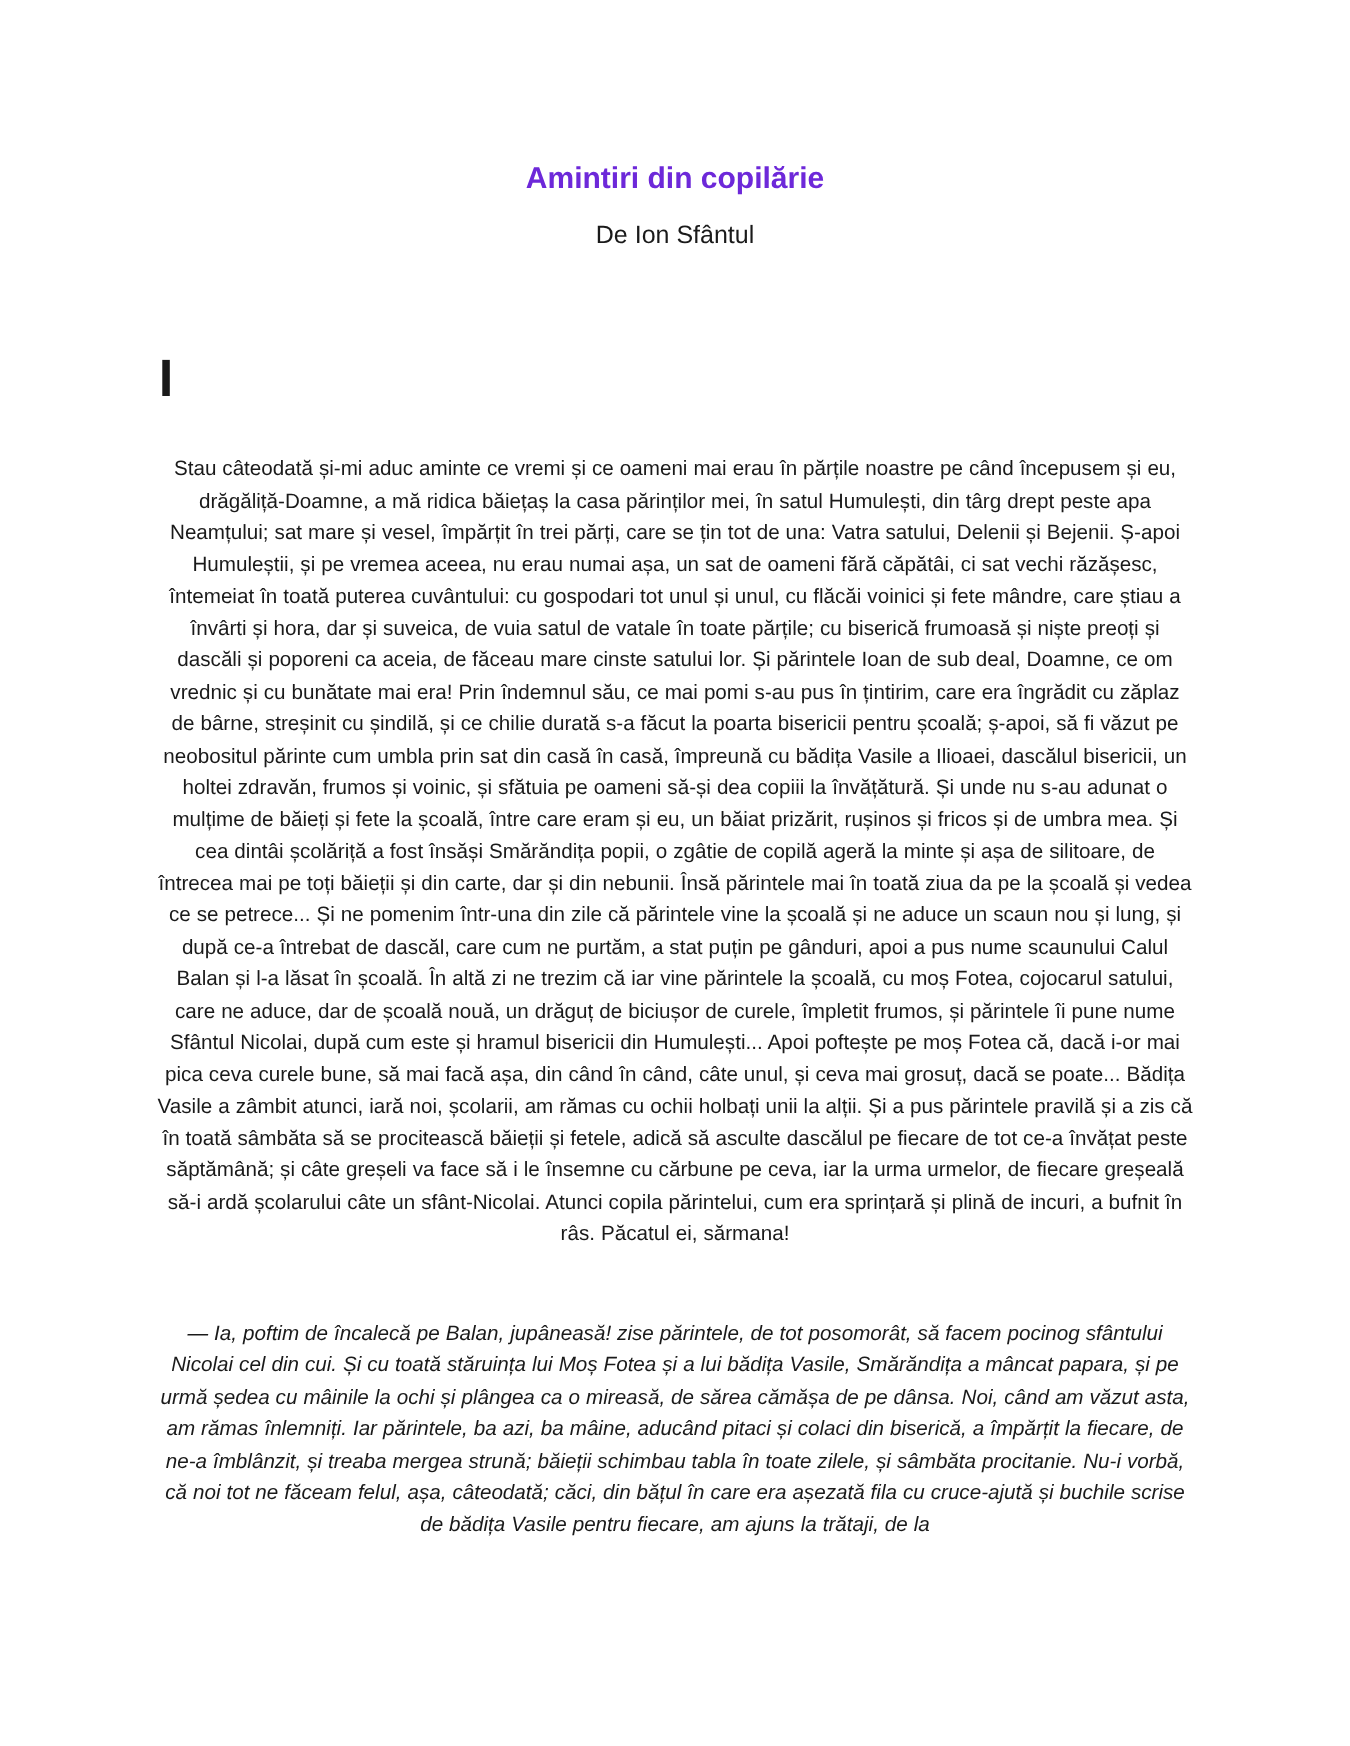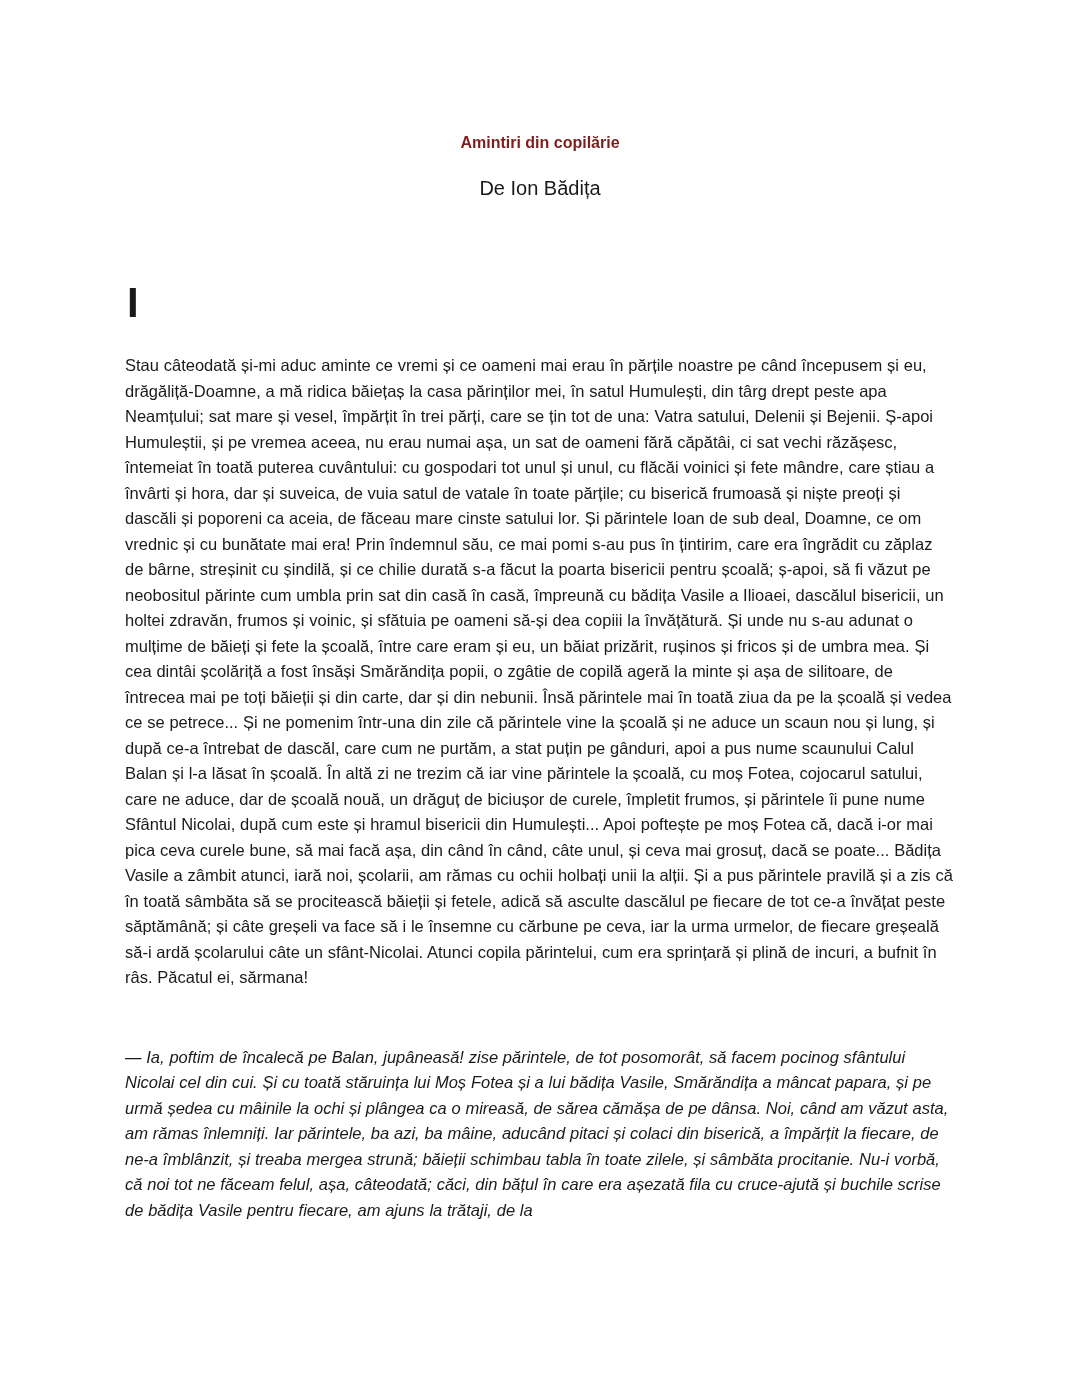--- a/index.html
+++ b/index.html
@@ -14,58 +14,58 @@
     background: #ffffff;
     box-sizing: border-box;
     padding: 130px 125px 0 125px;
     font-family: "Liberation Sans", sans-serif;
     color: #1a1a1a;
     overflow: hidden;
   }
   .doc-title {
     margin: 0;
     text-align: center;
-    font-size: 16px;
+    font-size: 24px;
     font-weight: 700;
     line-height: 26px;
-    color: #7f1d1d;
+    color: #6d28d9;
   }
   .doc-byline {
     margin: 19px 0 0 0;
     text-align: center;
     font-size: 20px;
     font-weight: 400;
     line-height: 26px;
   }
   .chapter-numeral {
     margin: 86px 0 0 2px;
     font-size: 42px;
     font-weight: 700;
     line-height: 32px;
   }
   .body-paragraph {
-    margin: 34px 0 0 0;
+    margin: 44px 0 0 0;
     width: 830px;
     font-size: 16.5px;
     font-weight: 400;
     line-height: 25.5px;
-    text-align: left;
+    text-align: center;
     word-spacing: 0.2px;
   }
   .body-paragraph + .body-paragraph {
     margin-top: 54px;
     font-style: italic;
   }
 </style>
 </head>
 <body>
 
 <div class="page">
   <h1 class="doc-title">Amintiri din copilărie</h1>
 
-  <p class="doc-byline">De Ion Bădița</p>
+  <p class="doc-byline">De Ion Sfântul</p>
 
   <div class="chapter-numeral">I</div>
 
   <p class="body-paragraph">Stau câteodată și-mi aduc aminte ce vremi și ce oameni mai erau în părțile noastre pe când începusem și eu, drăgăliță-Doamne, a mă ridica băiețaș la casa părinților mei, în satul Humulești, din târg drept peste apa Neamțului; sat mare și vesel, împărțit în trei părți, care se țin tot de una: Vatra satului, Delenii și Bejenii. Ș-apoi Humuleștii, și pe vremea aceea, nu erau numai așa, un sat de oameni fără căpătâi, ci sat vechi răzășesc, întemeiat în toată puterea cuvântului: cu gospodari tot unul și unul, cu flăcăi voinici și fete mândre, care știau a învârti și hora, dar și suveica, de vuia satul de vatale în toate părțile; cu biserică frumoasă și niște preoți și dascăli și poporeni ca aceia, de făceau mare cinste satului lor. Și părintele Ioan de sub deal, Doamne, ce om vrednic și cu bunătate mai era! Prin îndemnul său, ce mai pomi s-au pus în țintirim, care era îngrădit cu zăplaz de bârne, streșinit cu șindilă, și ce chilie durată s-a făcut la poarta bisericii pentru școală; ș-apoi, să fi văzut pe neobositul părinte cum umbla prin sat din casă în casă, împreună cu bădița Vasile a Ilioaei, dascălul bisericii, un holtei zdravăn, frumos și voinic, și sfătuia pe oameni să-și dea copiii la învățătură. Și unde nu s-au adunat o mulțime de băieți și fete la școală, între care eram și eu, un băiat prizărit, rușinos și fricos și de umbra mea. Și cea dintâi școlăriță a fost însăși Smărăndița popii, o zgâtie de copilă ageră la minte și așa de silitoare, de întrecea mai pe toți băieții și din carte, dar și din nebunii. Însă părintele mai în toată ziua da pe la școală și vedea ce se petrece... Și ne pomenim într-una din zile că părintele vine la școală și ne aduce un scaun nou și lung, și după ce-a întrebat de dascăl, care cum ne purtăm, a stat puțin pe gânduri, apoi a pus nume scaunului Calul Balan și l-a lăsat în școală. În altă zi ne trezim că iar vine părintele la școală, cu moș Fotea, cojocarul satului, care ne aduce, dar de școală nouă, un drăguț de biciușor de curele, împletit frumos, și părintele îi pune nume Sfântul Nicolai, după cum este și hramul bisericii din Humulești... Apoi poftește pe moș Fotea că, dacă i-or mai pica ceva curele bune, să mai facă așa, din când în când, câte unul, și ceva mai grosuț, dacă se poate... Bădița Vasile a zâmbit atunci, iară noi, școlarii, am rămas cu ochii holbați unii la alții. Și a pus părintele pravilă și a zis că în toată sâmbăta să se procitească băieții și fetele, adică să asculte dascălul pe fiecare de tot ce-a învățat peste săptămână; și câte greșeli va face să i le însemne cu cărbune pe ceva, iar la urma urmelor, de fiecare greșeală să-i ardă școlarului câte un sfânt-Nicolai. Atunci copila părintelui, cum era sprințară și plină de incuri, a bufnit în râs. Păcatul ei, sărmana!</p>
 
   <p class="body-paragraph">— Ia, poftim de încalecă pe Balan, jupâneasă! zise părintele, de tot posomorât, să facem pocinog sfântului Nicolai cel din cui. Și cu toată stăruința lui Moș Fotea și a lui bădița Vasile, Smărăndița a mâncat papara, și pe urmă ședea cu mâinile la ochi și plângea ca o mireasă, de sărea cămășa de pe dânsa. Noi, când am văzut asta, am rămas înlemniți. Iar părintele, ba azi, ba mâine, aducând pitaci și colaci din biserică, a împărțit la fiecare, de ne-a îmblânzit, și treaba mergea strună; băieții schimbau tabla în toate zilele, și sâmbăta procitanie. Nu-i vorbă, că noi tot ne făceam felul, așa, câteodată; căci, din bățul în care era așezată fila cu cruce-ajută și buchile scrise de bădița Vasile pentru fiecare, am ajuns la trătaji, de la</p>
 </div>
 
 </body></html>

